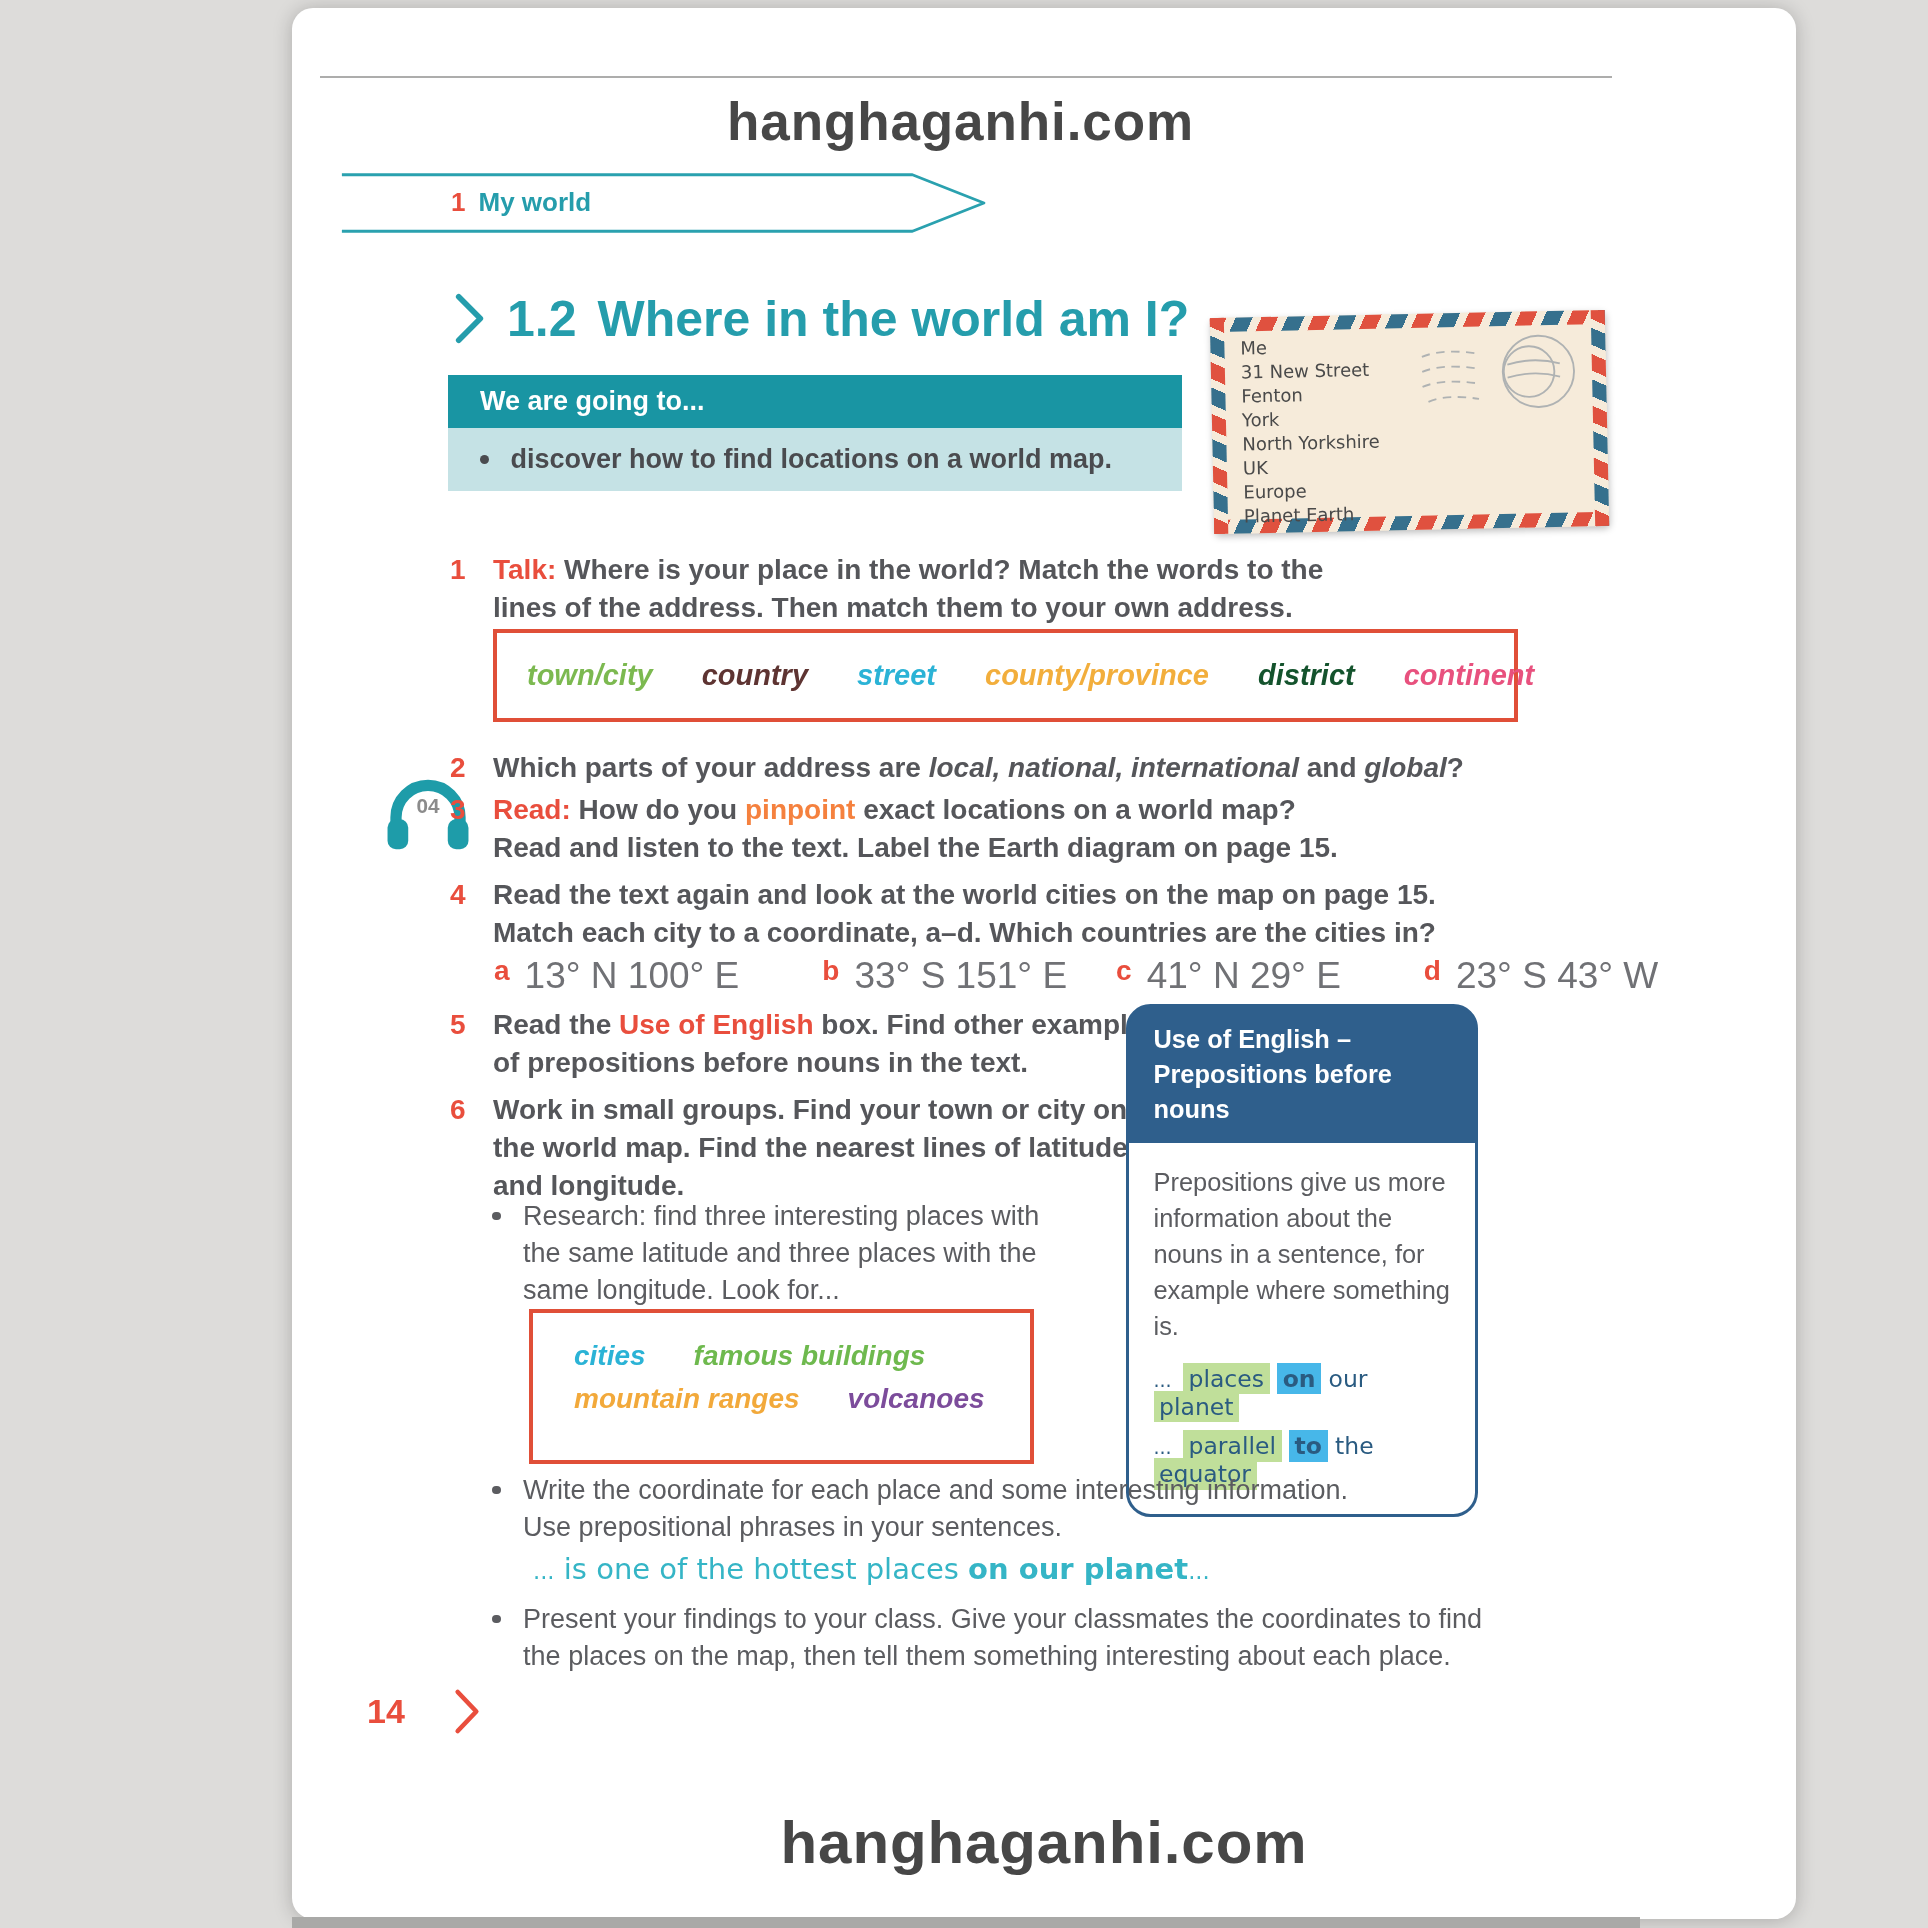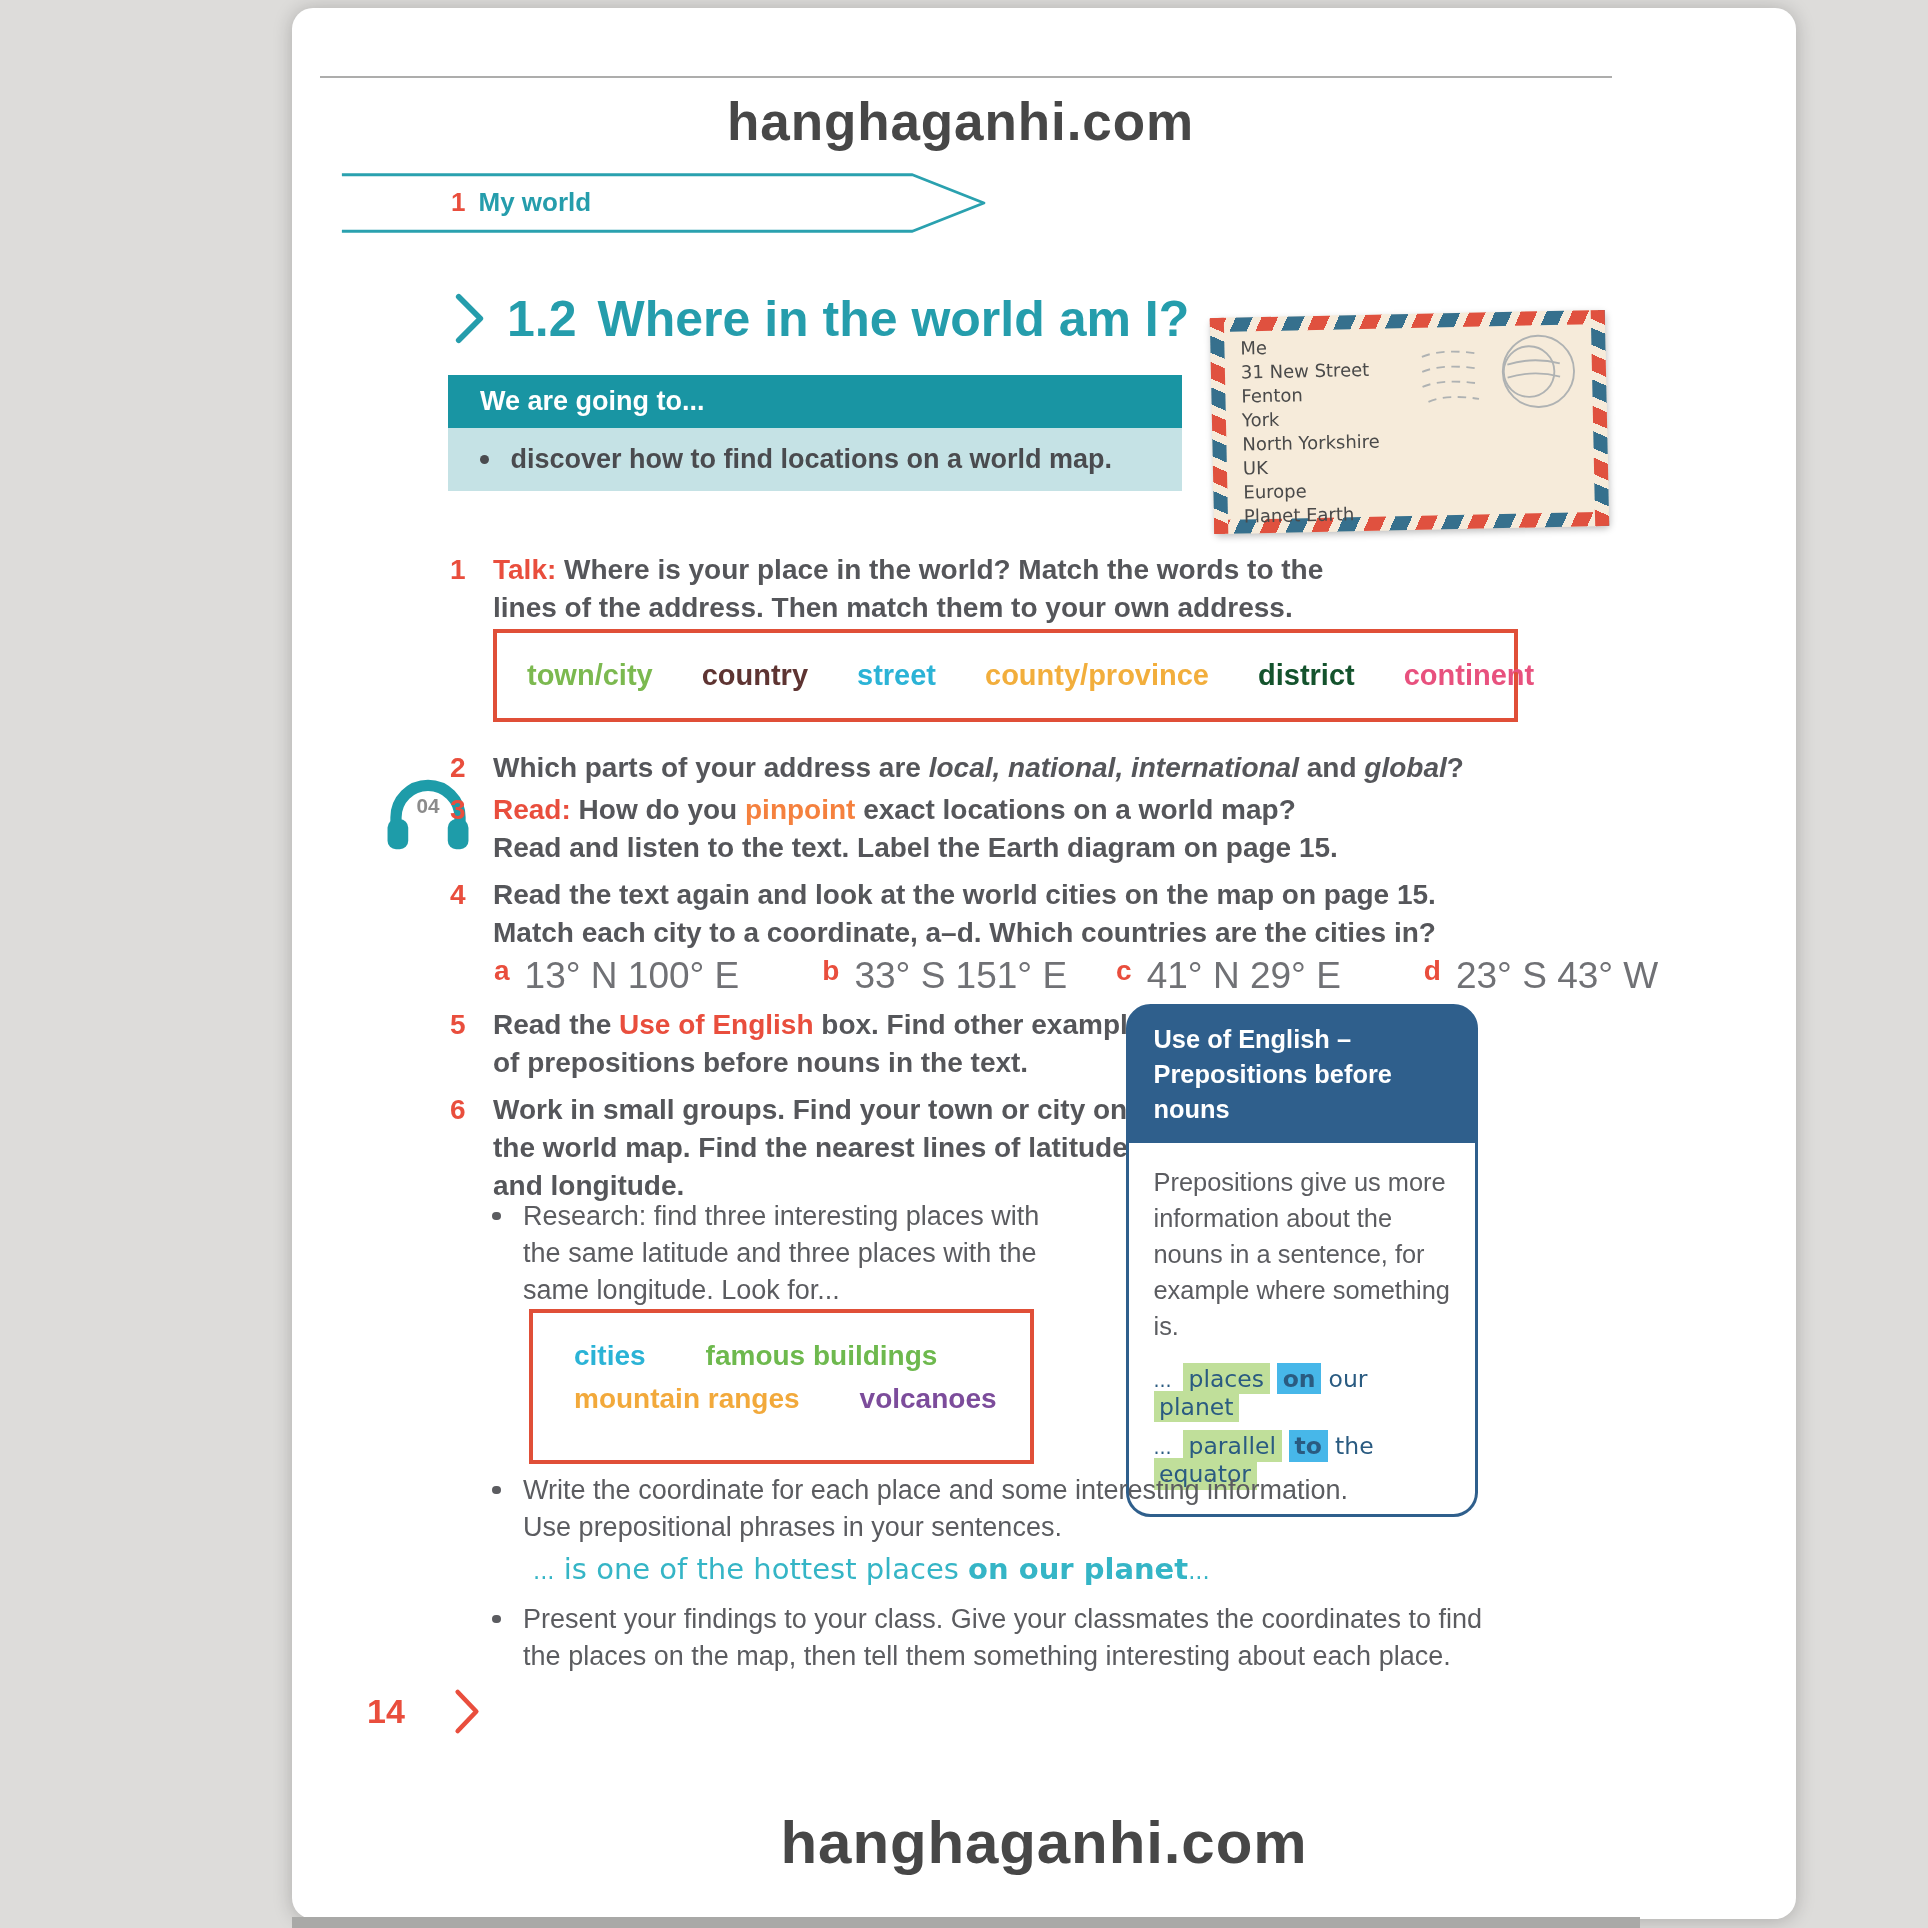--- a/index.html
+++ b/index.html
@@ -43,25 +43,25 @@
   .task{position:absolute;left:158px;display:flex;gap:15px;}
   .tnum{color:#E94E3D;font-weight:bold;font-size:28px;width:28px;flex:0 0 auto;line-height:38px;}
   .tbody{font-size:28px;font-weight:bold;color:#55565A;line-height:38px;}
   .red{color:#E94E3D;}
   .orange{color:#F5813E;}
   .it{font-style:italic;}
   
   .bullet{position:absolute;left:200px;display:flex;gap:22.6px;color:#5B5C60;font-size:27px;line-height:37px;}
   .bullet .dot{width:8.5px;height:8.5px;border-radius:50%;background:#5B5C60;margin-top:14px;flex:0 0 auto;}
   
-  .wordbox{position:absolute;background:#fff;border:4.7px solid #E04F38;}
+  .wordbox{position:absolute;background:#fff;border:4.7px solid #E04F38;font-style:italic;}
   .wb1{left:201px;top:621px;width:987px;height:85px;display:flex;align-items:center;gap:49px;padding-left:30px;}
   .wb1 .w{font-size:29px;font-weight:bold;white-space:nowrap;}
   .wb2{left:237px;top:1301px;width:456px;height:126px;padding:21px 0 0 41px;}
-  .wb2 .row{display:flex;gap:60px;line-height:43px;}
+  .wb2 .row{display:flex;gap:48px;line-height:43px;}
   .wb2 .w{font-size:28px;font-weight:bold;white-space:nowrap;}
   
   .audio{position:absolute;left:88px;top:766px;}
   
   .coords{position:absolute;left:202px;top:947px;display:flex;gap:49px;}
   .coords .grp{display:flex;gap:15px;}
   .coords .ltr{color:#E94E3D;font-weight:bold;font-size:28px;}
   .coords .val{color:#707175;font-size:37px;white-space:nowrap;}
   
   .uoe{position:absolute;left:834px;top:996px;width:352px;}

